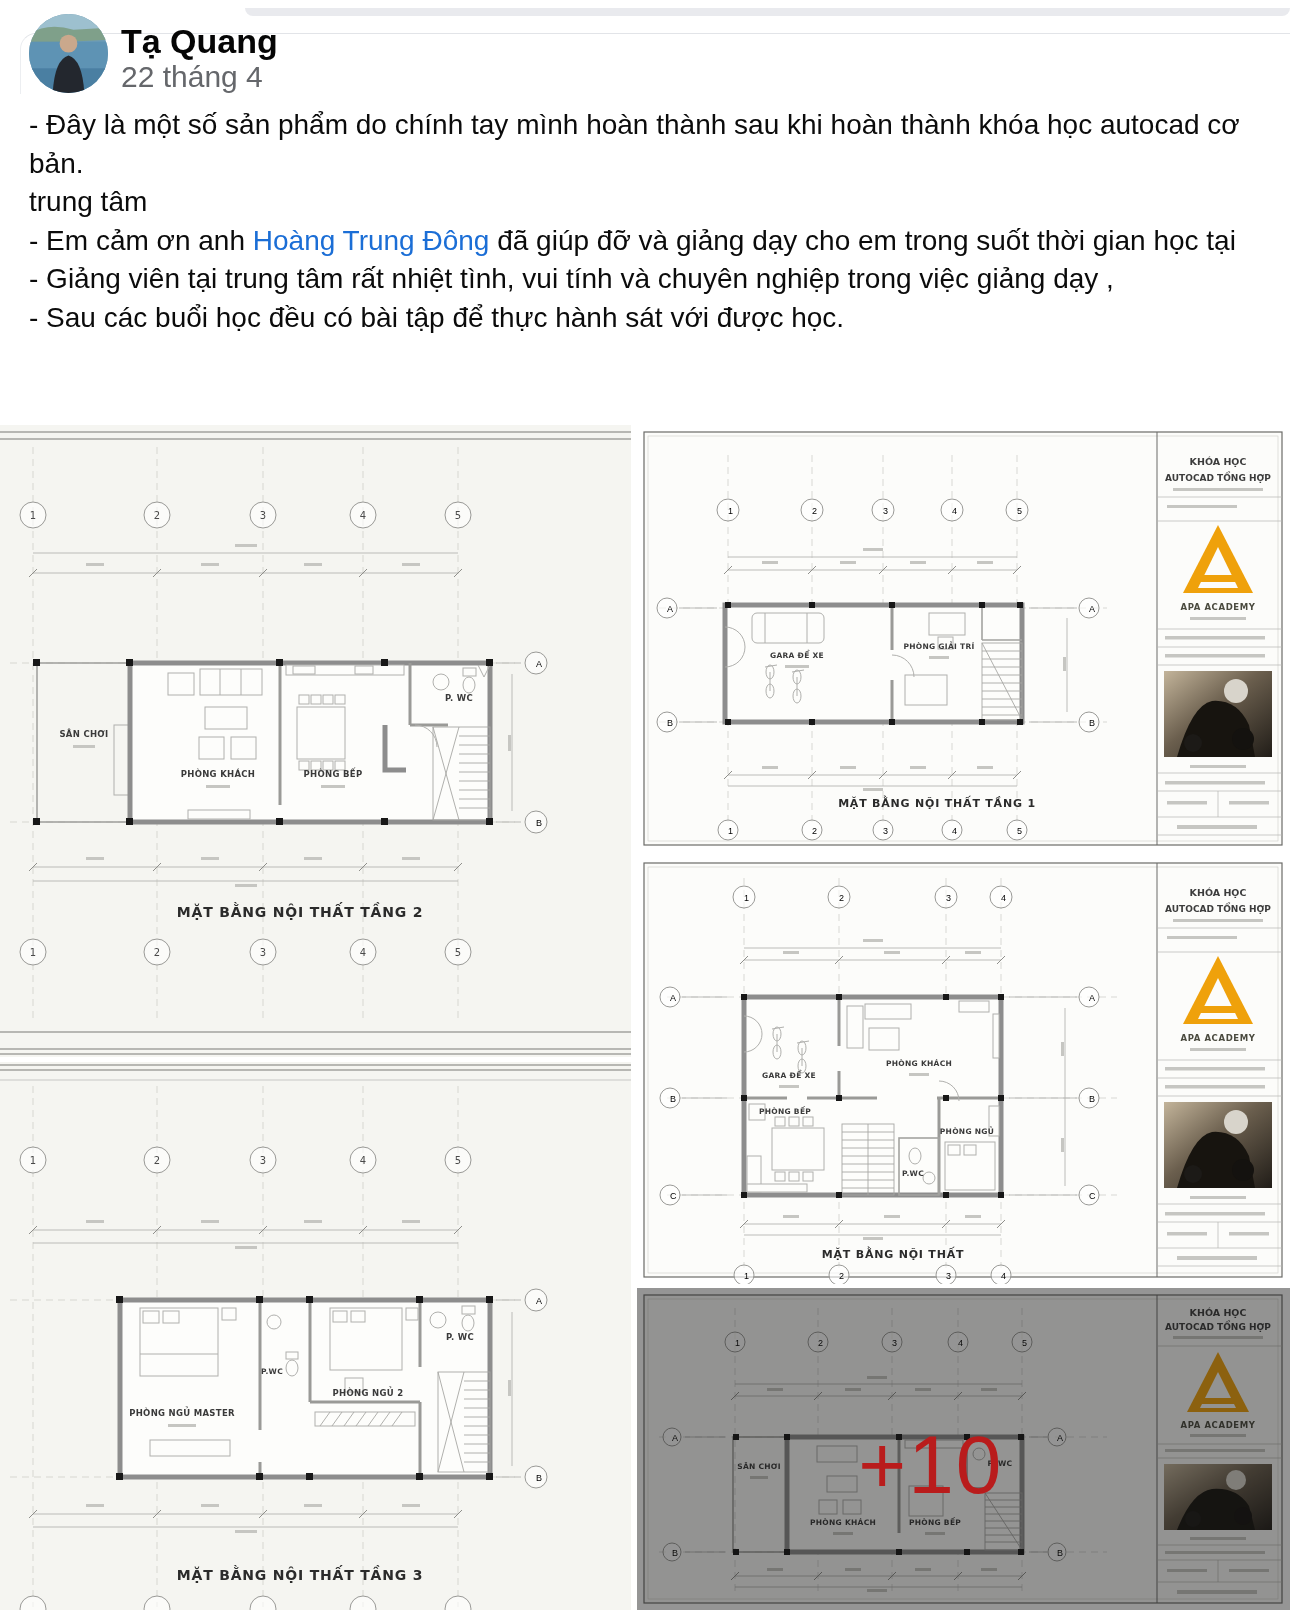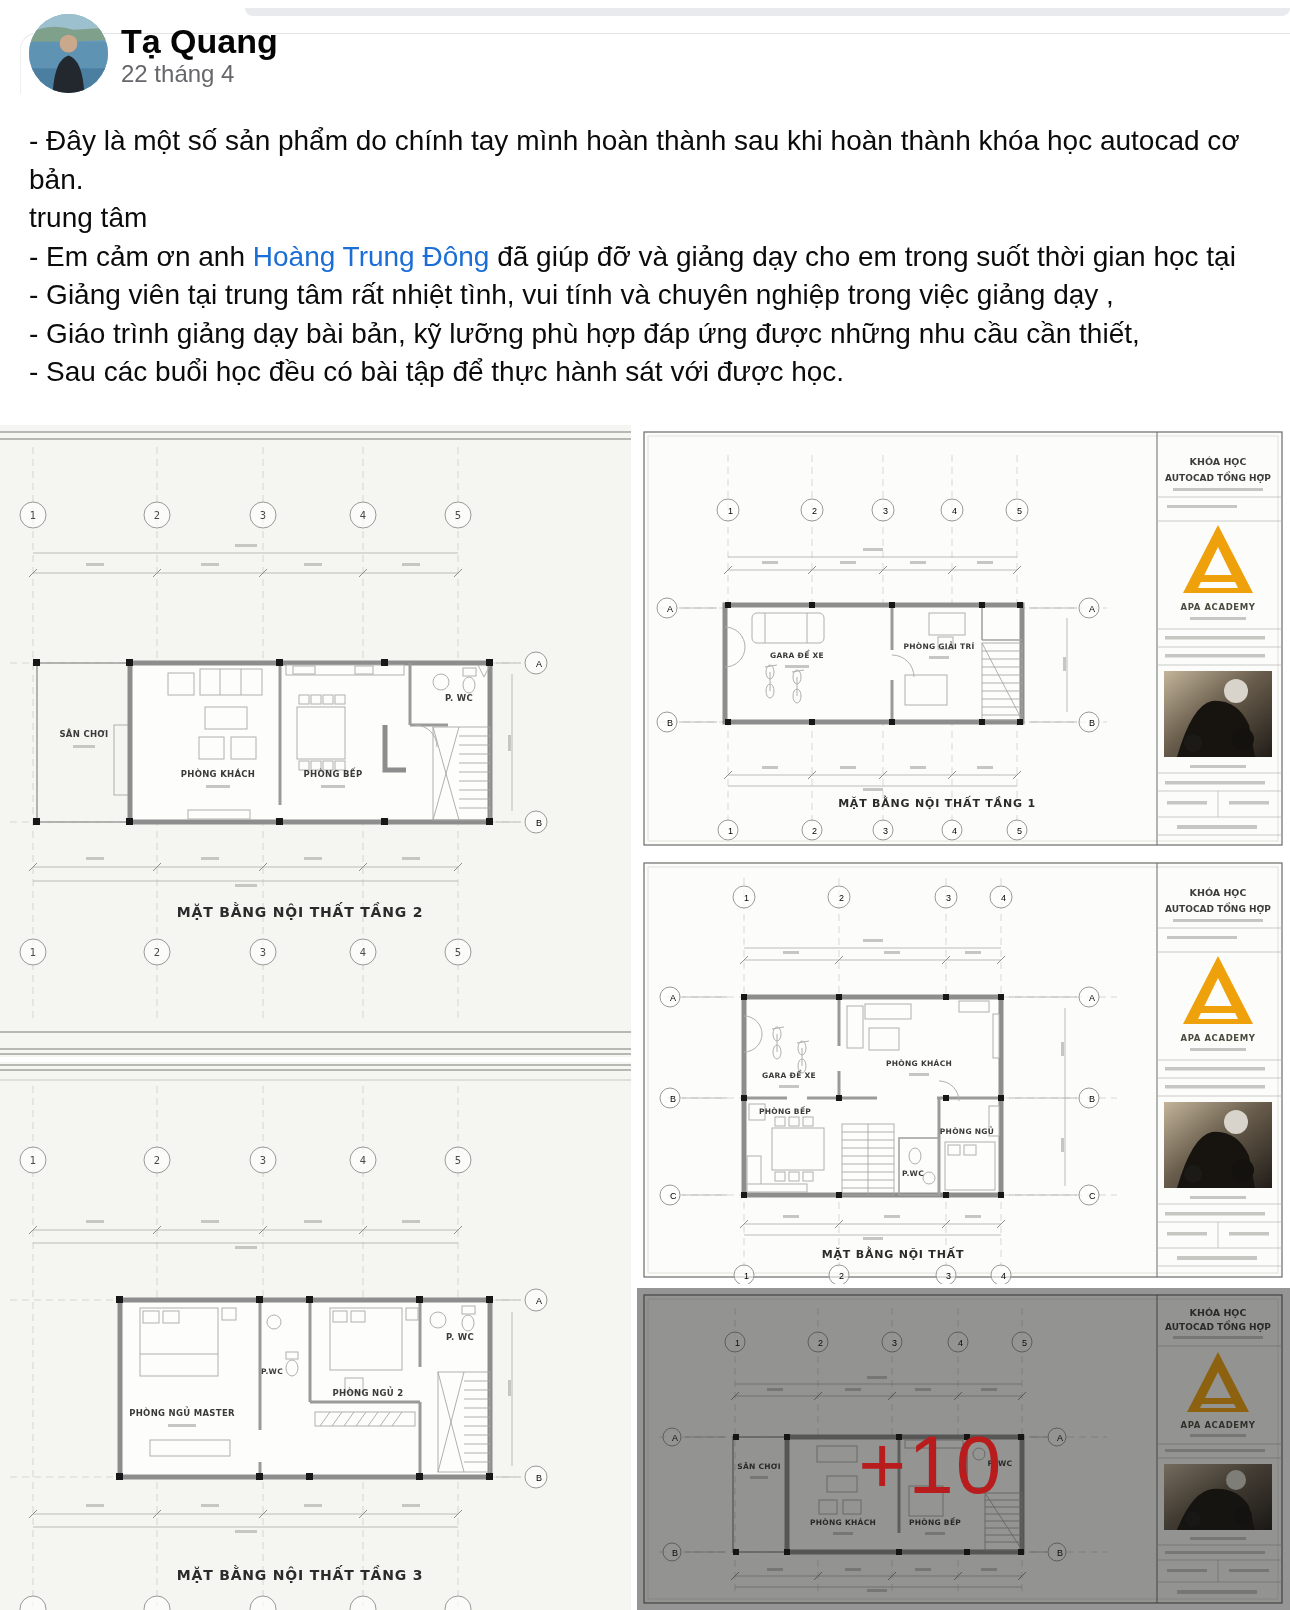--- a/index.html
+++ b/index.html
@@ -10,24 +10,24 @@
   }
   .prev-card-edge{position:absolute;top:8px;left:245px;right:0;height:8px;
     background:#e9eaee;border-radius:0 0 8px 8px;}
   .card-top{position:absolute;top:33px;left:20px;right:0;height:60px;
     border-top:1px solid #e2e4e8;border-left:1px solid #eceef1;border-top-left-radius:16px;
     pointer-events:none;}
   
   .avatar{position:absolute;left:29px;top:14px;width:79px;height:79px;border-radius:50%;
     overflow:hidden;box-shadow:inset 0 0 0 1px rgba(0,0,0,.08);}
   .author{position:absolute;left:121px;top:22px;font-size:34px;font-weight:bold;color:#050505;}
-  .timestamp{position:absolute;left:121px;top:60px;font-size:24px;color:#65676b;}
+  .timestamp{position:absolute;left:121px;top:60px;font-size:30px;color:#65676b;}
   
   .post-body{position:absolute;left:29px;top:106px;width:1240px;
-    font-size:28px;line-height:38.5px;color:#0b0b0b;margin-top:16px;}
+    font-size:28px;line-height:38.5px;color:#0b0b0b;}
   .post-line{white-space:nowrap;}
   .post-link{color:#1b6ed6;text-decoration:none;cursor:pointer;}
   
   .photo-grid{position:absolute;left:0;top:425px;width:1290px;height:1185px;
     display:flex;gap:6px;background:#fff;}
   .col-left{width:631px;display:flex;flex-direction:column;gap:5px;}
   .col-right{flex:1;display:flex;flex-direction:column;gap:4px;}
   figure{margin:0;position:relative;overflow:hidden;background:#fff;cursor:pointer;}
   figure svg{display:block;width:100%;height:100%;}
   .f-l1{height:632px;}  .f-l2{height:548px;}
@@ -86,21 +86,20 @@
 </div>
 <div class="author">Tạ Quang</div>
 <div class="timestamp">22 tháng 4</div>
 
 <div class="post-body">
   <div class="post-line">- Đây là một số sản phẩm do chính tay mình hoàn thành sau khi hoàn thành khóa học autocad cơ</div>
   <div class="post-line">bản.</div>
   <div class="post-line">trung tâm</div>
   <div class="post-line"><span>- Em cảm ơn anh </span><a class="post-link" style="color: rgb(27, 110, 214);">Hoàng Trung Đông</a><span>  đã giúp đỡ và giảng dạy cho em trong suốt thời gian học tại</span></div>
   <div class="post-line">- Giảng viên tại trung tâm rất nhiệt tình, vui tính và chuyên nghiệp trong việc giảng dạy ,</div>
-  <div class="post-line">- Giáo trình giảng dạy bài bản, kỹ lưỡng phù hợp đáp ứng được những nhu cầu cần thiết,</div>
   <div class="post-line">- Sau các buổi học đều có bài tập để thực hành sát với được học.</div>
 </div>
 
 <div class="photo-grid">
 
   <div class="col-left">
 
     <figure class="f-l1">
       <svg viewBox="0 0 631 632">
         <rect width="631" height="632" fill="#f5f5f1"></rect>

